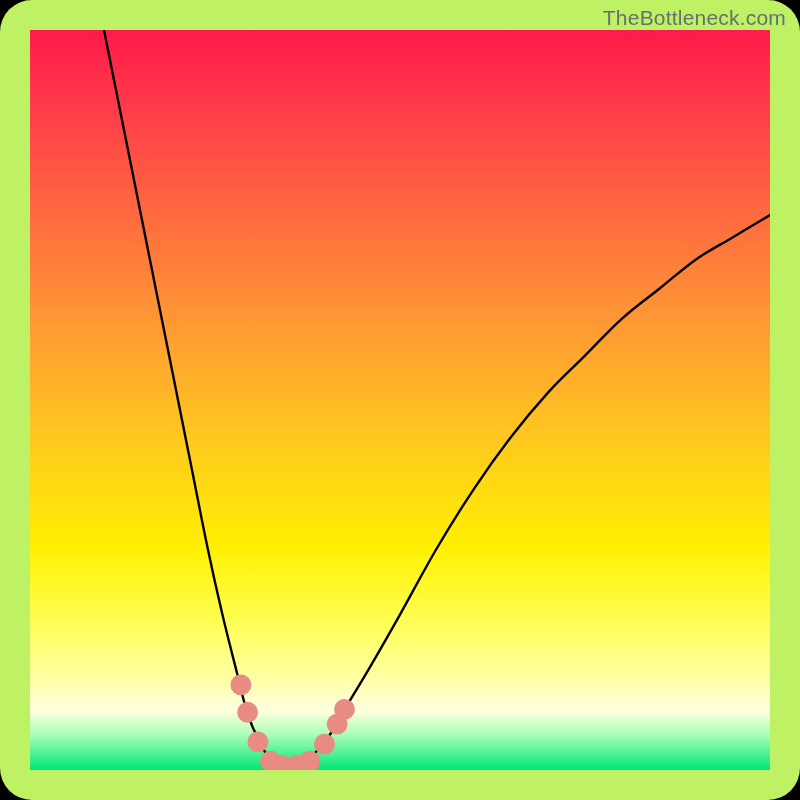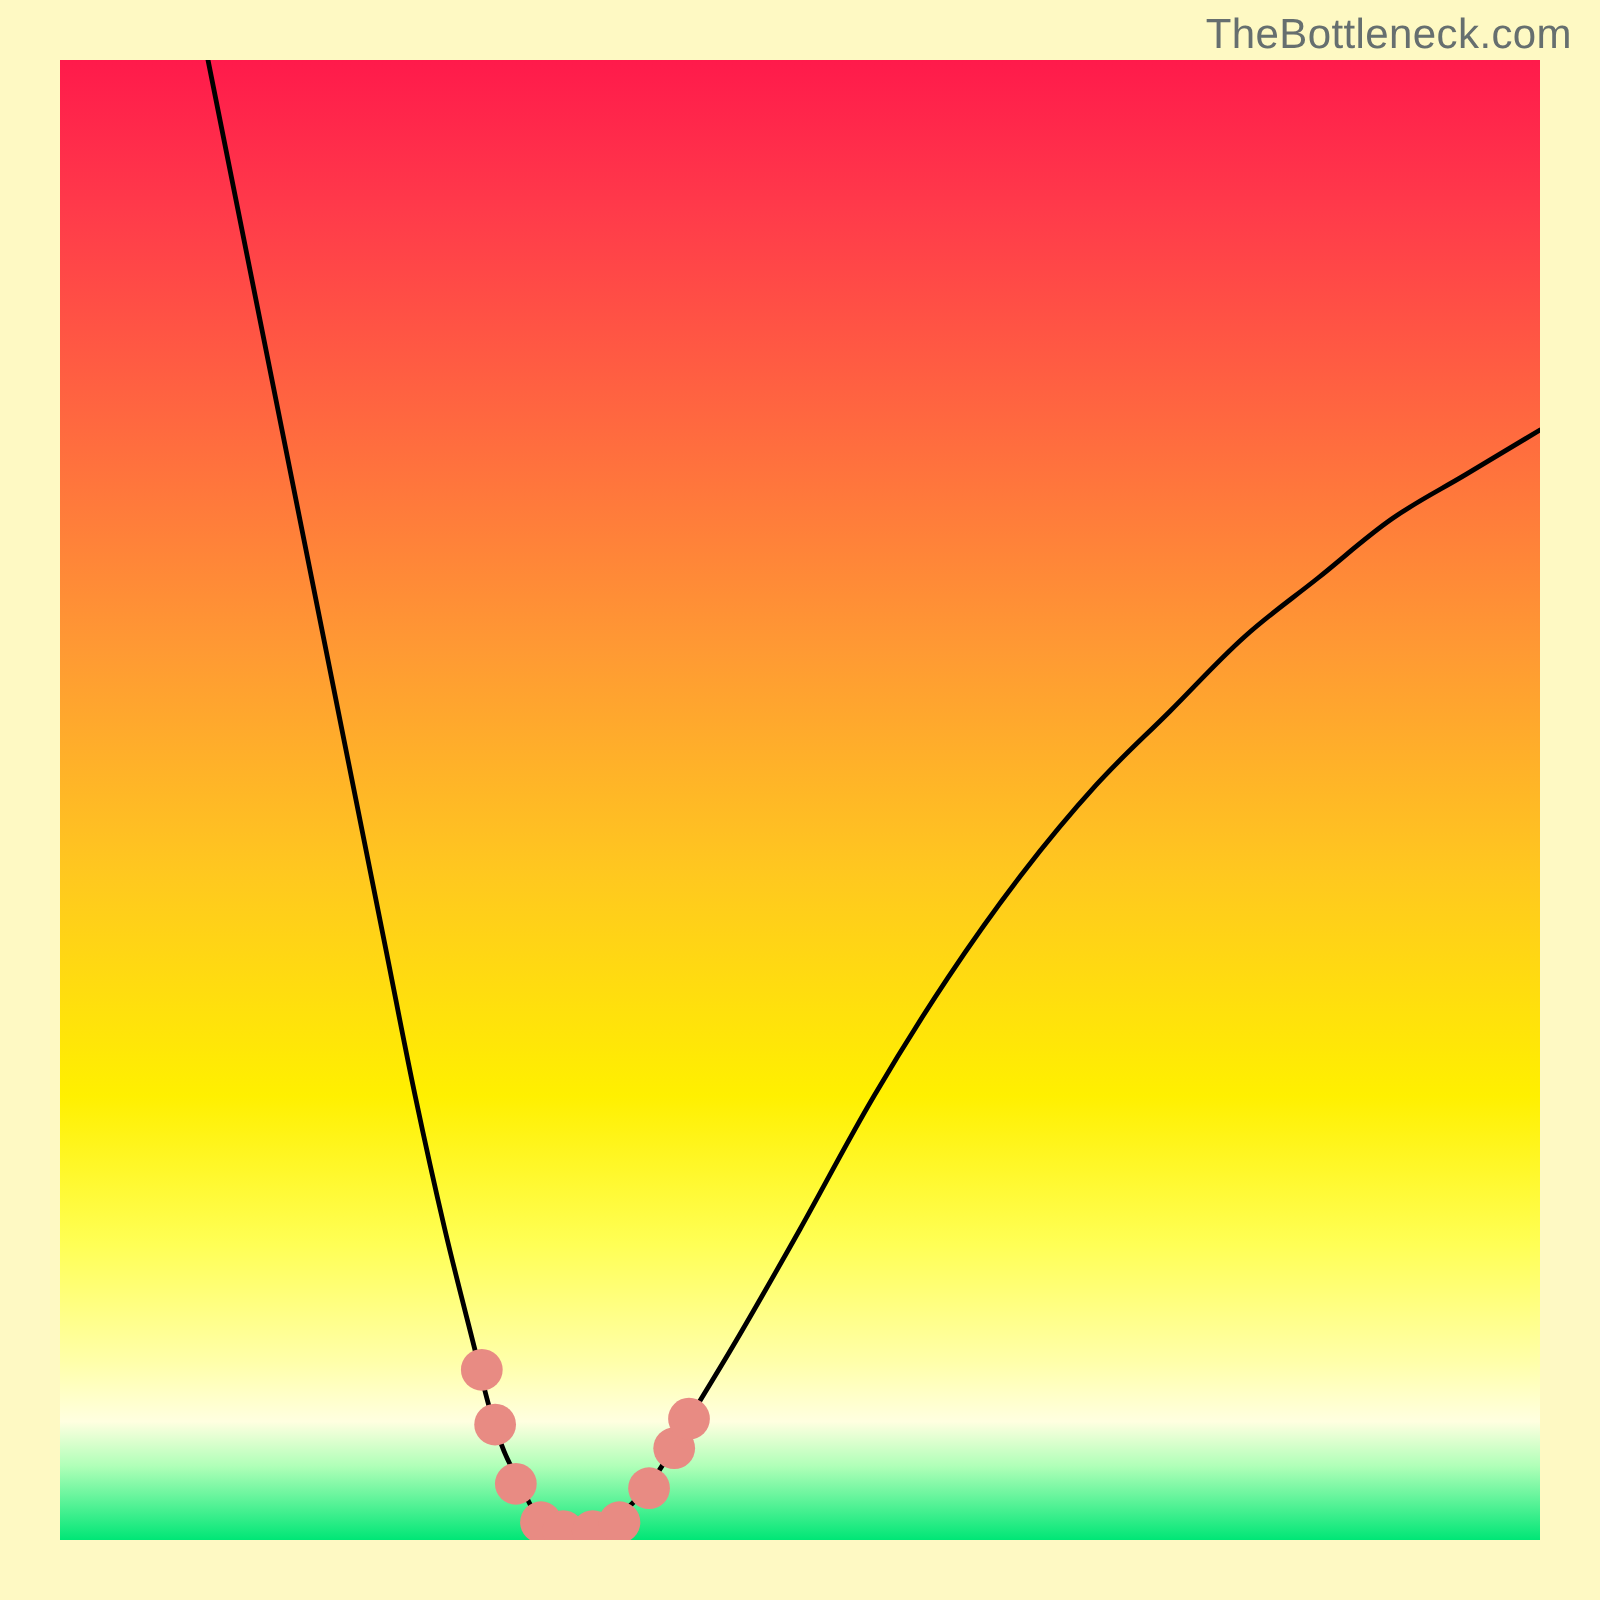--- a/index.html
+++ b/index.html
@@ -10,21 +10,22 @@
     background: #000;
     overflow: hidden;
     font-family: Arial, Helvetica, sans-serif;
   }
   .frame {
     position: absolute;
     left: 0;
     top: 0;
     width: 800px;
     height: 800px;
-    background: #fef9c3;
+    background: #bef264;
+    border-radius: 32px;
   }
   .plot {
     position: absolute;
     left: 30px;
     top: 30px;
     width: 740px;
     height: 740px;
     background: linear-gradient(
       to bottom,
       #ff1a4b 0%,

